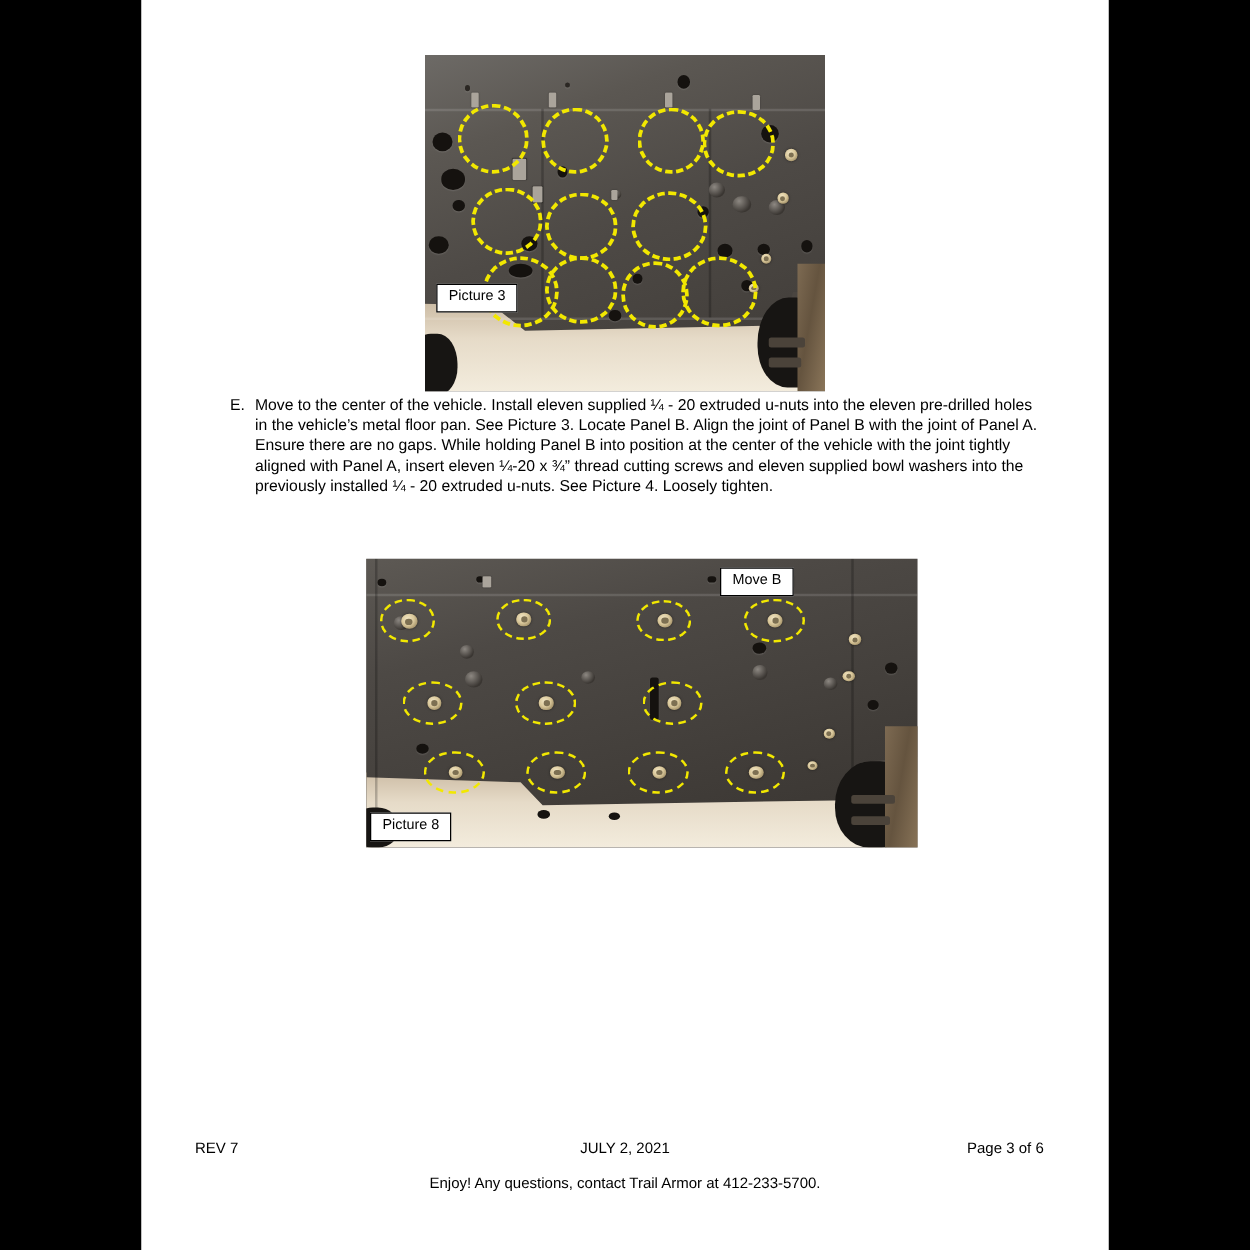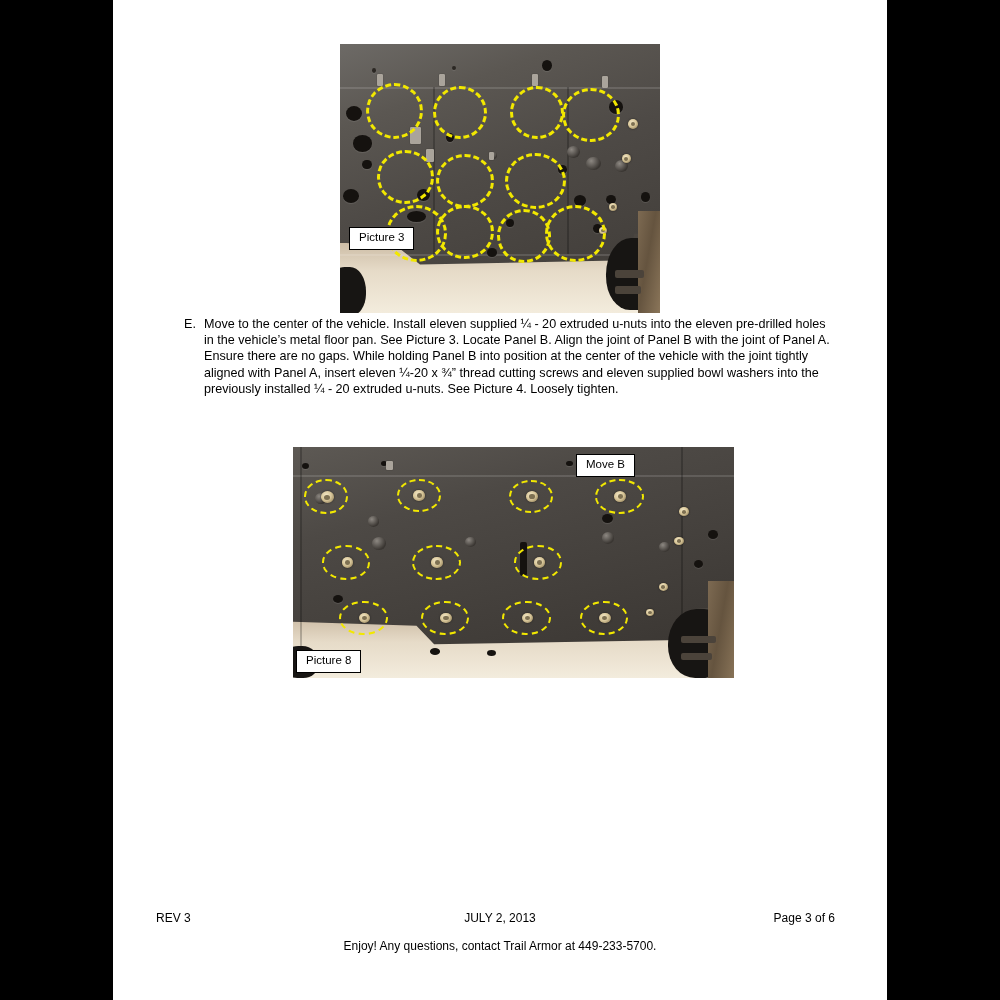--- a/index.html
+++ b/index.html
@@ -329,19 +329,19 @@
     <div class="caption" style="left:283px; top:7px;">Move B</div>
     <div class="caption" style="left:3px; top:203px;">Picture 8</div>
   </div>
 
   <div class="step">
     <div class="step-letter">E.</div>
     <div class="step-body">Move to the center of the vehicle. Install eleven supplied ¼ - 20 extruded u-nuts into the eleven pre-drilled holes in the vehicle’s metal floor pan.  See Picture 3. Locate Panel B. Align the joint of Panel B with the joint of Panel A.  Ensure there are no gaps. While holding Panel B into position at the center of the vehicle with the joint tightly aligned with Panel A, insert eleven ¼-20 x ¾” thread cutting screws and eleven supplied bowl washers into the previously installed ¼ - 20 extruded u-nuts. See Picture 4. Loosely tighten.</div>
   </div>
 
   <div class="footer-row">
-    <div class="footer-left">REV 3</div>
-    <div class="footer-mid">JULY 2, 2013</div>
+    <div class="footer-left">REV 7</div>
+    <div class="footer-mid">JULY 2, 2021</div>
     <div class="footer-right">Page 3 of 6</div>
   </div>
-  <div class="footer-note">Enjoy!  Any questions, contact Trail Armor at 449-233-5700.</div>
+  <div class="footer-note">Enjoy!  Any questions, contact Trail Armor at 412-233-5700.</div>
 
 </div>
 
 </body></html>

